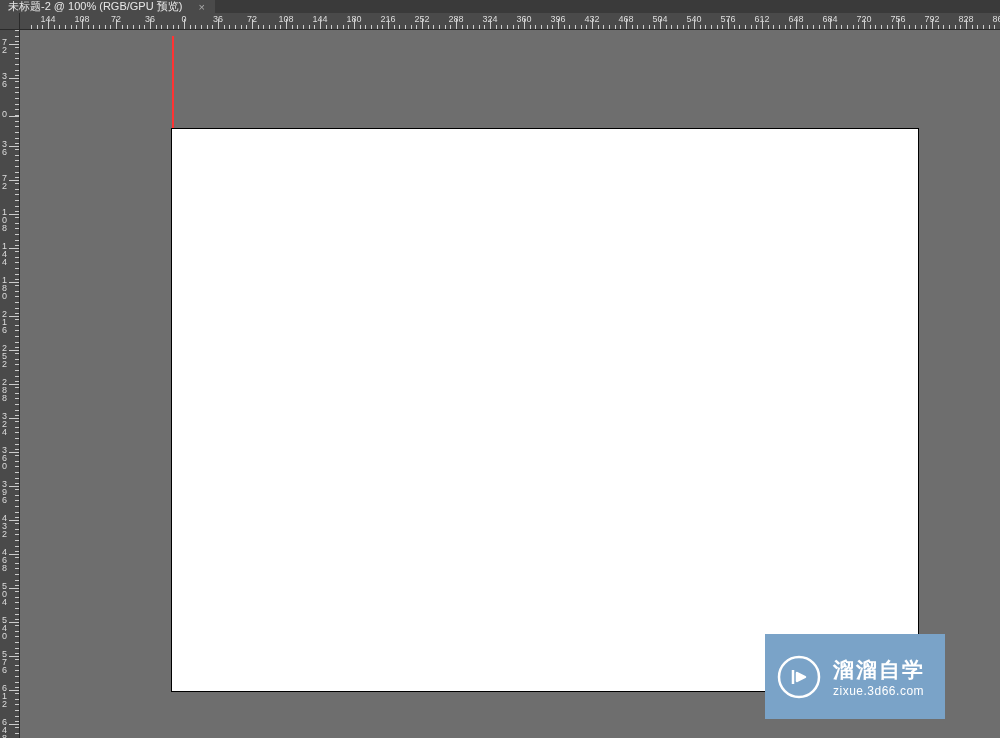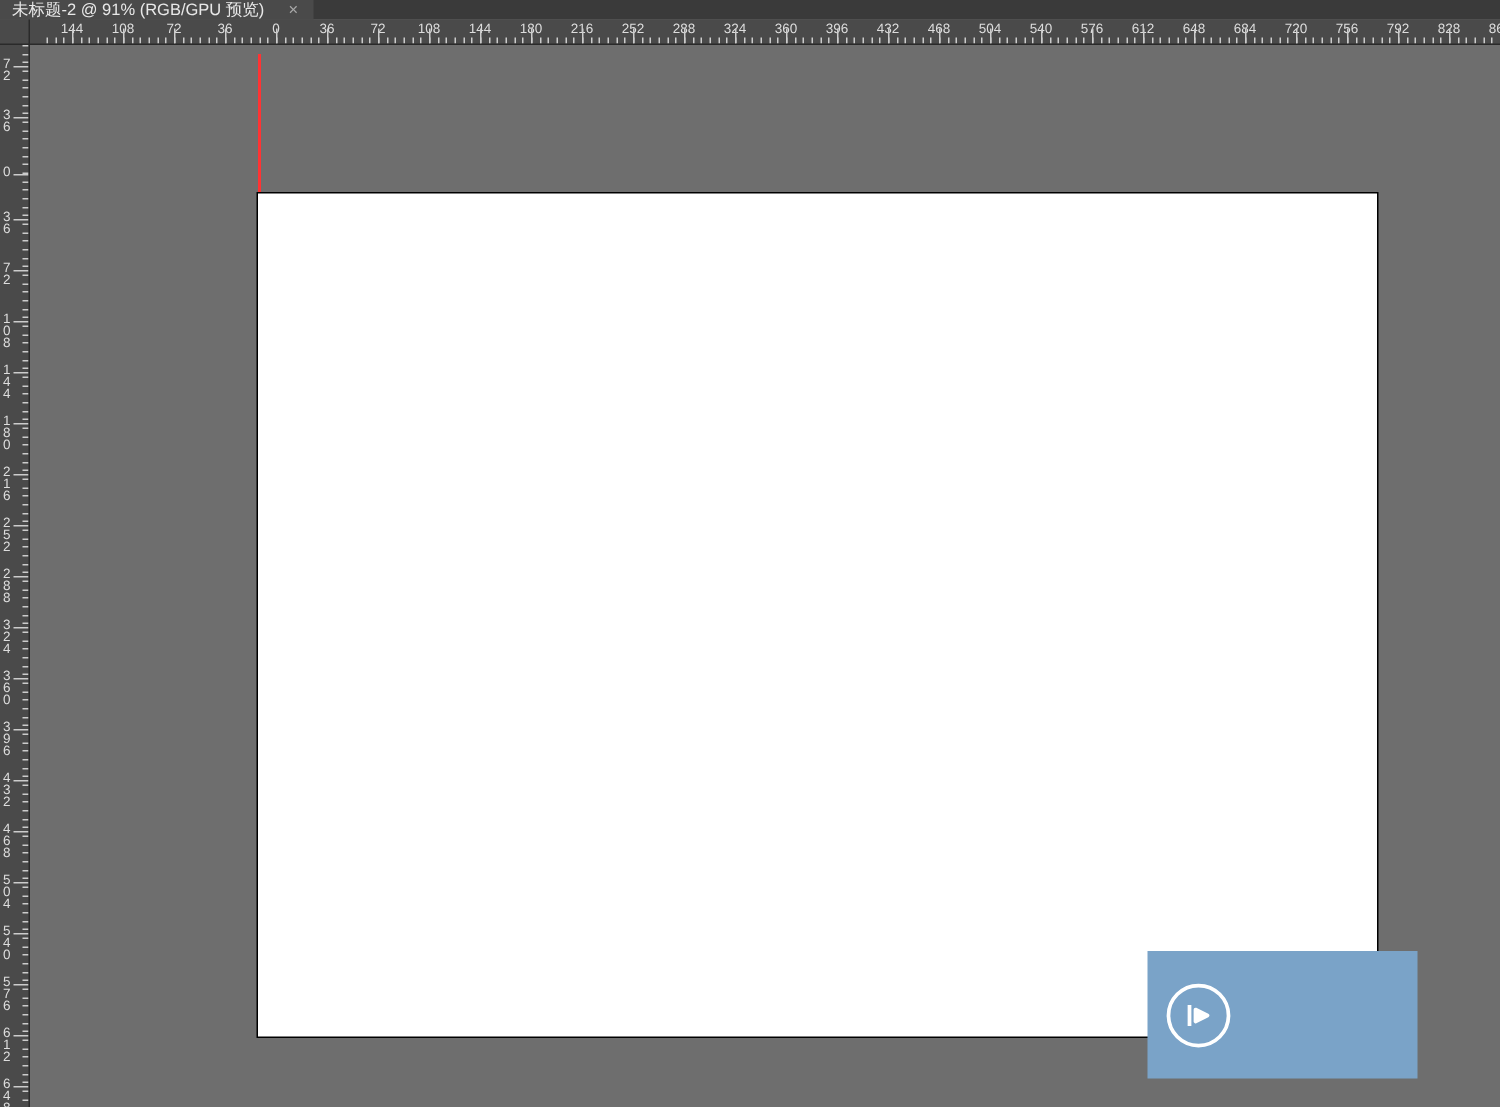--- a/index.html
+++ b/index.html
@@ -214,21 +214,21 @@
       font-size: 12px;
       letter-spacing: 0.5px;
       white-space: nowrap;
     }
   </style>
 </head>
 <body>
 
 <div class="tab-bar">
   <div class="tab">
-    <span>未标题-2 @ 91% (RGB/GPU 预览)</span>
+    <span>未标题-2 @ 100% (RGB/GPU 预览)</span>
     <span class="tab-close">×</span>
   </div>
 </div>
 
 <div class="ruler-corner"></div>
 
 <div class="ruler-horizontal">
   <div class="ruler-h-inner" id="ruler-h-inner">
       <div class="ruler-h-label" style="left: 28px;">144</div>
       <div class="ruler-h-tick major" style="left: 28px;"></div>
@@ -716,13 +716,17 @@
   <div class="canvas"></div>
 </div>
 
 <div class="watermark">
   <div class="watermark-icon">
     <svg viewBox="0 0 44 44" fill="none">
       <circle cx="22" cy="22" r="20" stroke="#fff" stroke-width="2.5" fill="none"></circle>
       <path d="M16 15 L16 29 M20 18 L28 22 L20 26 Z" stroke="#fff" stroke-width="2.5" fill="#fff" stroke-linejoin="round"></path>
     </svg>
   </div>
+  <div class="watermark-text">
+    <div class="watermark-title">溜溜自学</div>
+    <div class="watermark-sub">zixue.3d66.com</div>
+  </div>
 </div>
 
 </body></html>

